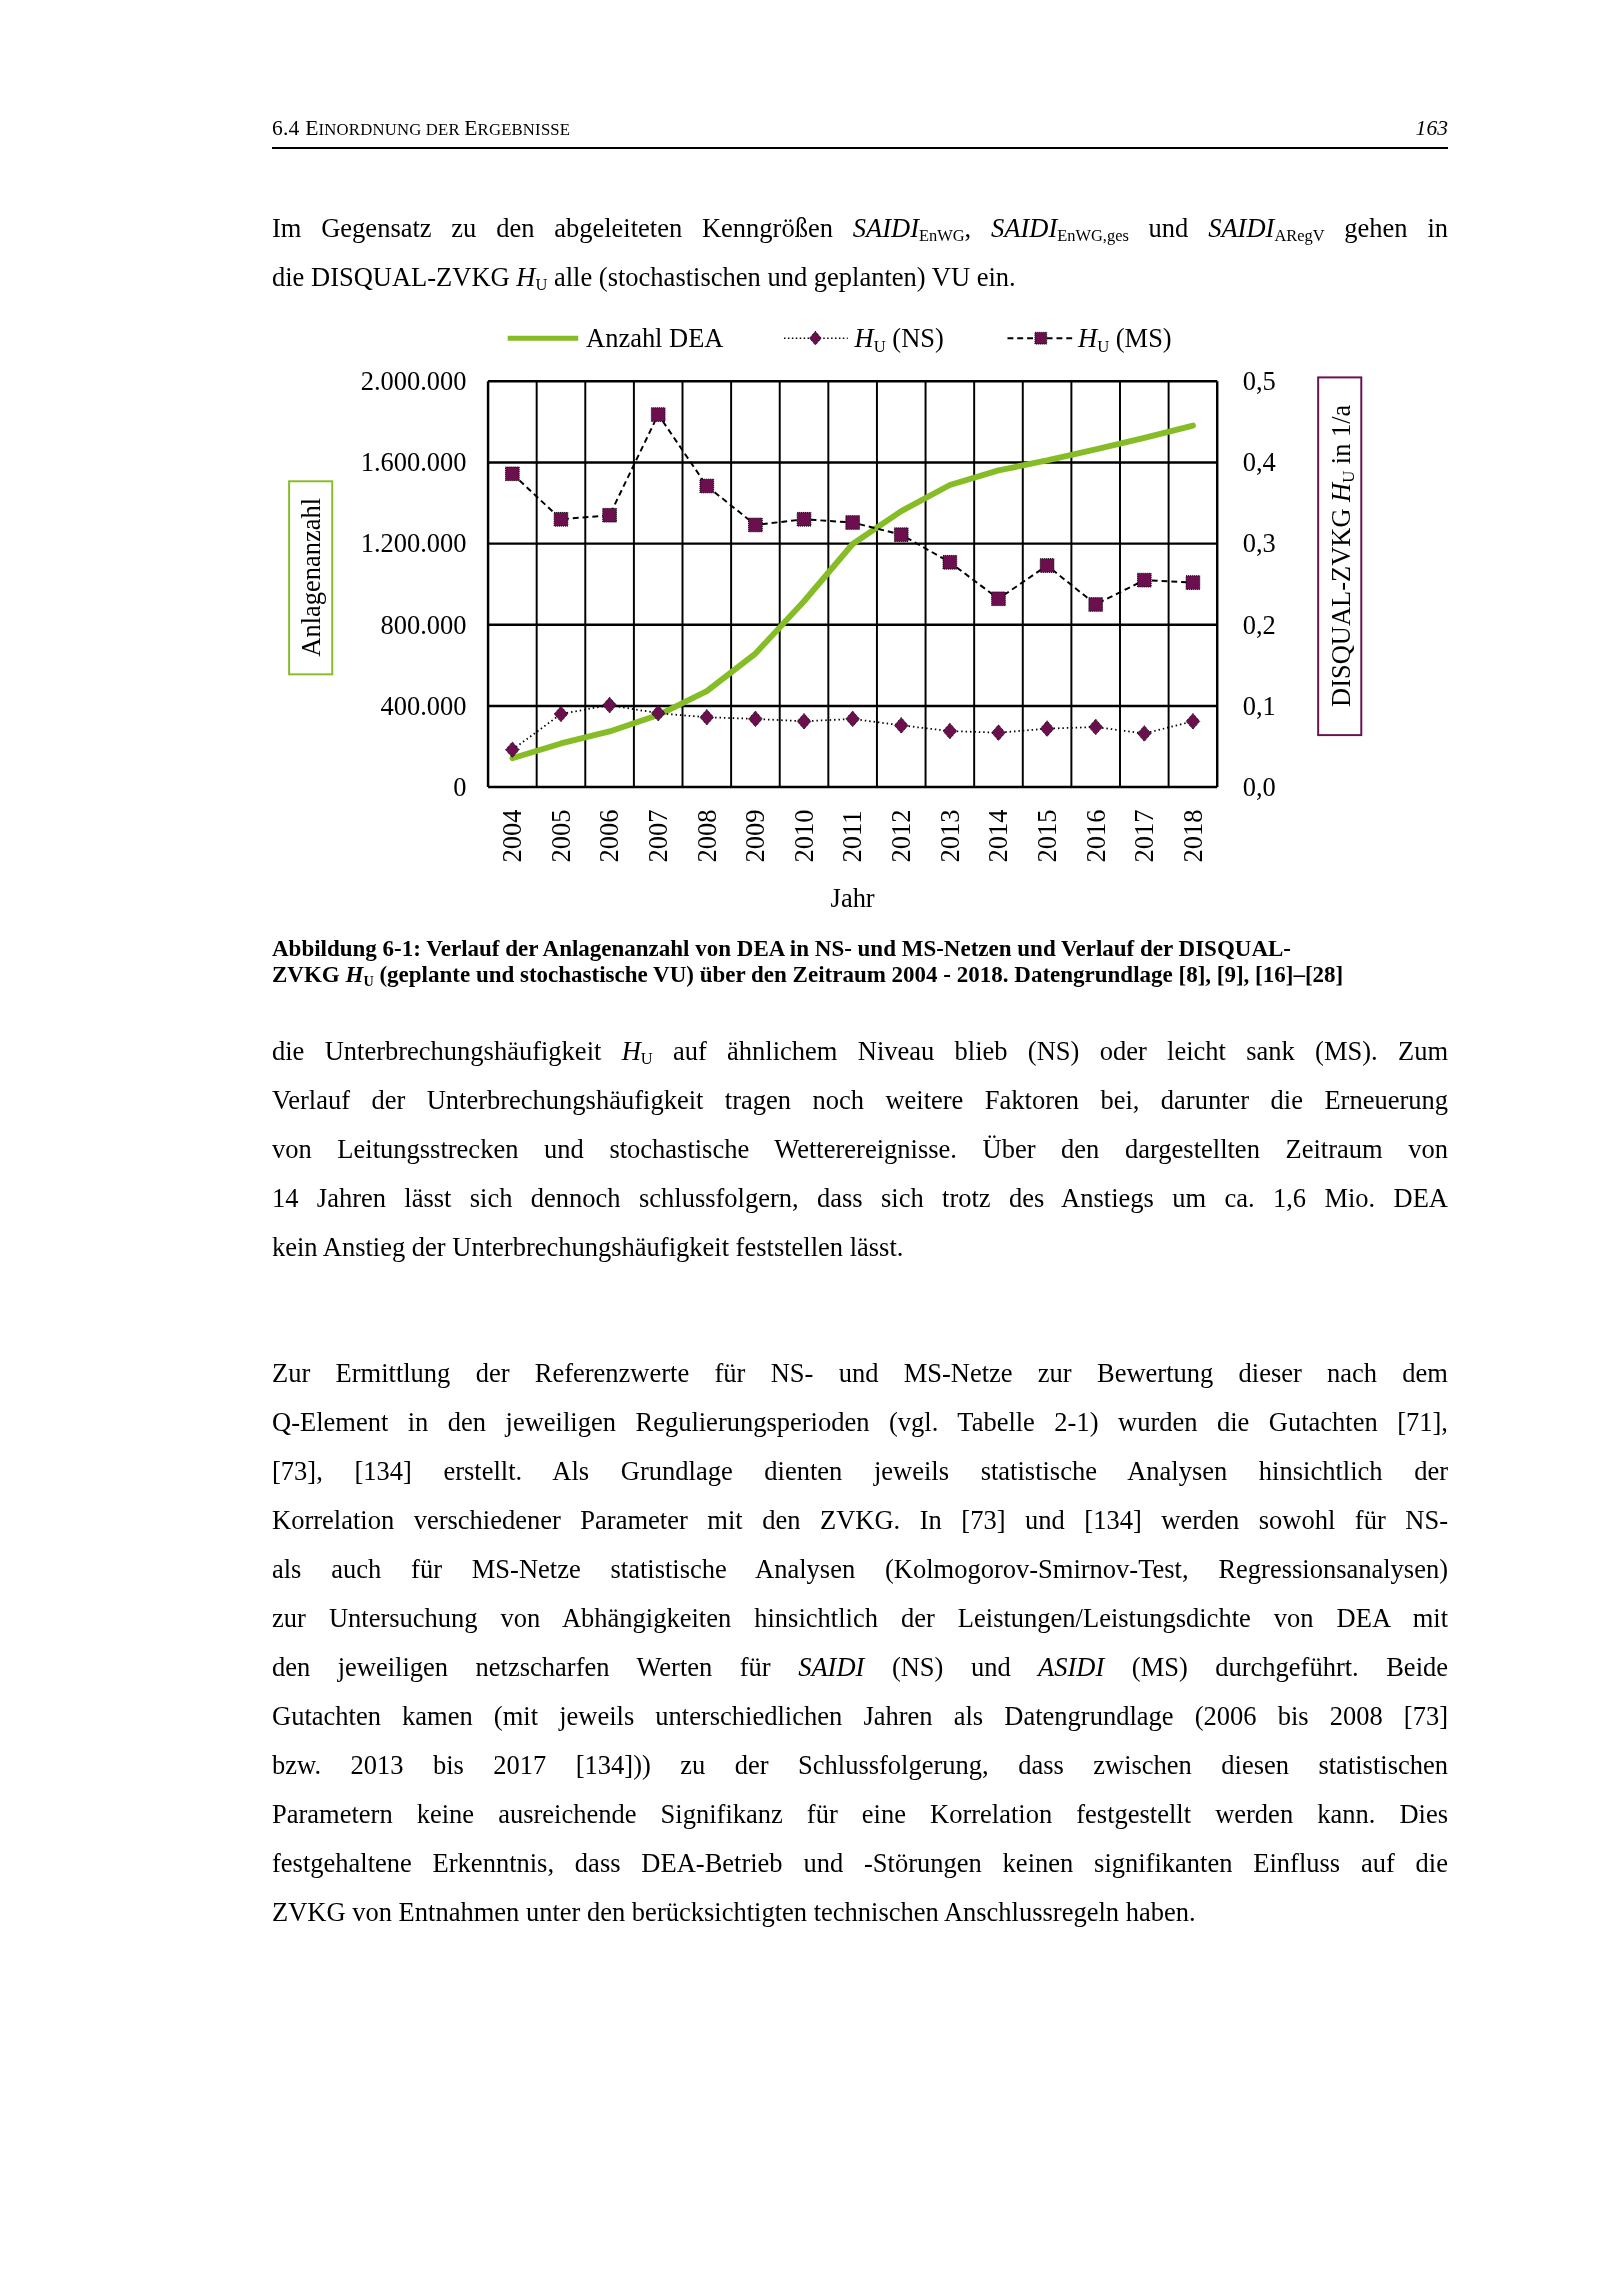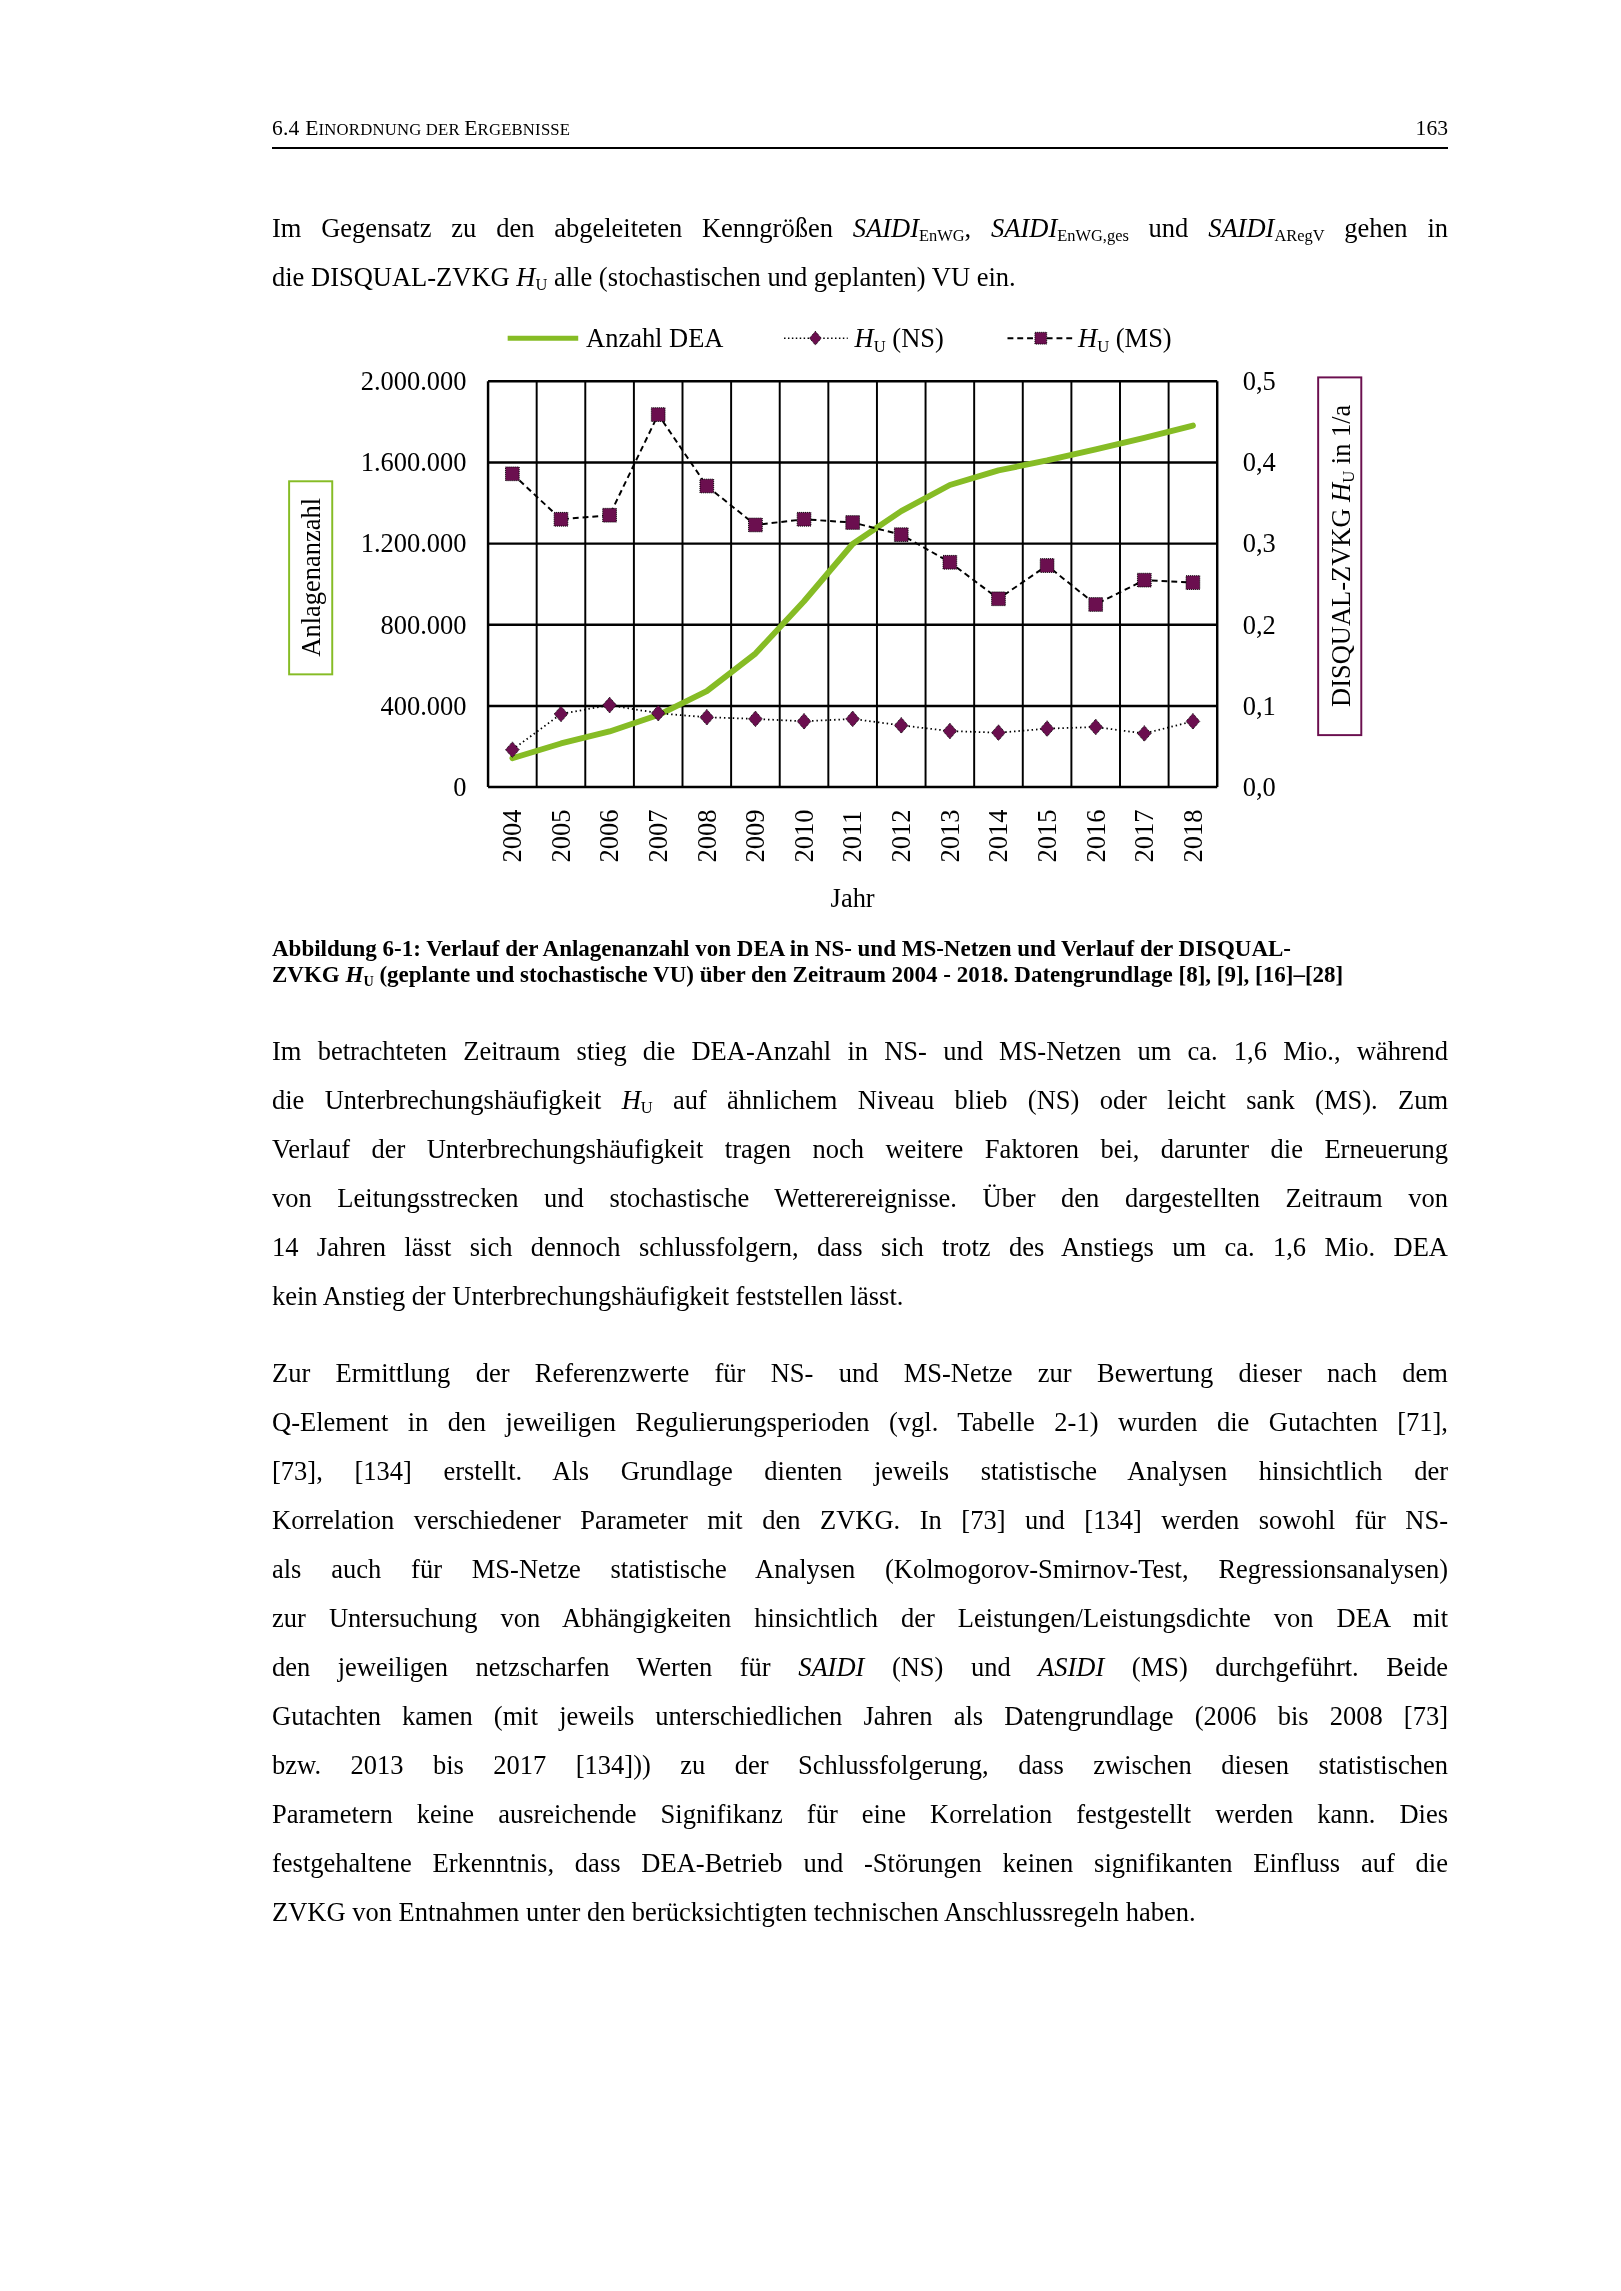--- a/index.html
+++ b/index.html
@@ -1,21 +1,21 @@
 <!DOCTYPE html>
 <html><head>
 <meta charset="utf-8">
 <style>
   html, body { margin: 0; padding: 0; background: #ffffff; }
   body { width: 1621px; height: 2292px; position: relative; font-family: "Liberation Serif", serif; color: #000; }
   .page { position: absolute; left: 0; top: 0; width: 1621px; height: 2292px; }
   .header { position: absolute; left: 272px; top: 110px; width: 1176px; height: 37px; border-bottom: 2px solid #000; }
   .header-title { position: absolute; left: 0; top: 5.9px; font-size: 21.6px; letter-spacing: 0.2px; }
   .header-title .sc { font-size: 16.7px; }
-  .header-page { position: absolute; right: 0; top: 5.9px; font-size: 21.6px; }
+  .header-page { position: absolute; right: 0; top: 5.9px; font-size: 21.6px; font-style: italic; }
   .para { position: absolute; left: 272px; width: 1176px; font-size: 26.5px; line-height: 49px; text-align: justify; }
   .para .line { display: block; white-space: nowrap; text-align-last: justify; }
   .para .line.last { text-align-last: left; }
   i { font-style: italic; }
   sub { font-size: 0.62em; vertical-align: -0.25em; line-height: 0; }
   .caption { position: absolute; left: 272px; top: 936px; width: 1176px; font-size: 23px; font-weight: bold; line-height: 25.5px; }
   .caption .line { display: block; white-space: nowrap; }
   svg text { font-family: "Liberation Serif", serif; }
 </style>
 </head>
@@ -155,21 +155,20 @@
 
     <text x="870" y="925" text-anchor="middle" font-size="27">Jahr</text>
   </svg>
 
   <div class="caption">
     <span class="line">Abbildung 6-1: Verlauf der Anlagenanzahl von DEA in NS- und MS-Netzen und Verlauf der DISQUAL-</span>
     <span class="line"><span>ZVKG </span><i>H</i><sub>U</sub><span> (geplante und stochastische VU) über den Zeitraum 2004 - 2018. Datengrundlage [8], [9], [16]–[28]</span></span>
   </div>
 
   <div class="para" id="para1" style="top: 1027px;">
-      <span class="line">Im betrachteten Zeitraum stieg die DEA-Anzahl in NS- und MS-Netzen um ca. 1,6 Mio., während</span>
       <span class="line"><span>die Unterbrechungshäufigkeit </span><i>H</i><sub>U</sub><span> auf ähnlichem Niveau blieb (NS) oder leicht sank (MS). Zum</span></span>
       <span class="line">Verlauf der Unterbrechungshäufigkeit tragen noch weitere Faktoren bei, darunter die Erneuerung</span>
       <span class="line">von Leitungsstrecken und stochastische Wetterereignisse. Über den dargestellten Zeitraum von</span>
       <span class="line">14 Jahren lässt sich dennoch schlussfolgern, dass sich trotz des Anstiegs um ca. 1,6 Mio. DEA</span>
       <span class="line last">kein Anstieg der Unterbrechungshäufigkeit feststellen lässt.</span>
     </div>
 
   <div class="para" id="para2" style="top: 1349px;">
       <span class="line">Zur Ermittlung der Referenzwerte für NS- und MS-Netze zur Bewertung dieser nach dem</span>
       <span class="line">Q-Element in den jeweiligen Regulierungsperioden (vgl. Tabelle 2-1) wurden die Gutachten [71],</span>

